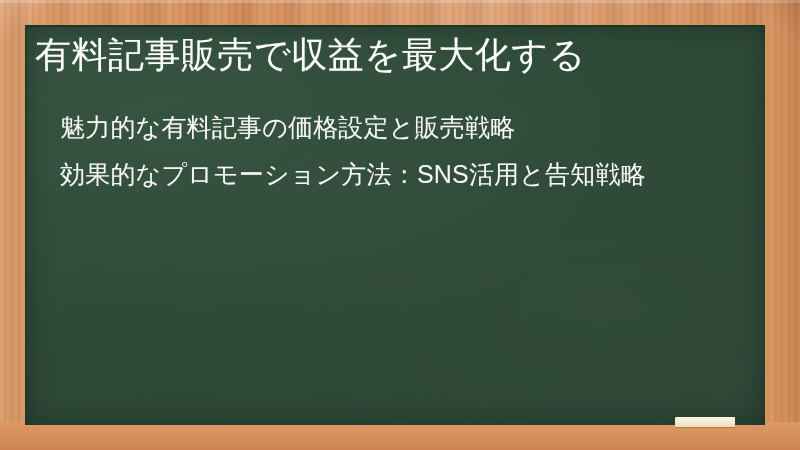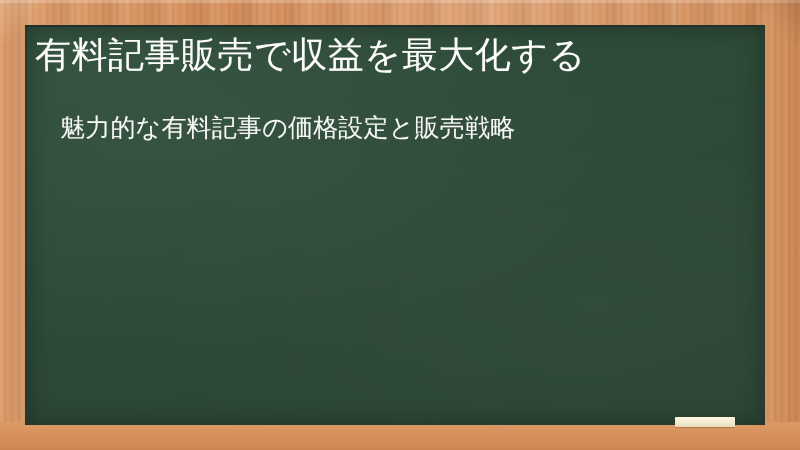--- a/index.html
+++ b/index.html
@@ -147,20 +147,21 @@
   <div id="frame-miter-tr"></div>
   <div id="frame-bottom-ledge"></div>
 
   <div id="chalkboard">
     <div id="board-content">
 
       <div id="board-title">有料記事販売で収益を最大化する</div>
 
       <ul id="board-bullet-list">
         <li class="board-bullet-item">魅力的な有料記事の価格設定と販売戦略</li>
+        <li class="board-bullet-item">効果的なプロモーション方法：SNS活用と告知戦略</li>
       </ul>
 
     </div>
   </div>
 
   <div id="chalk-stick"></div>
 
 </div>
 
 </body></html>

